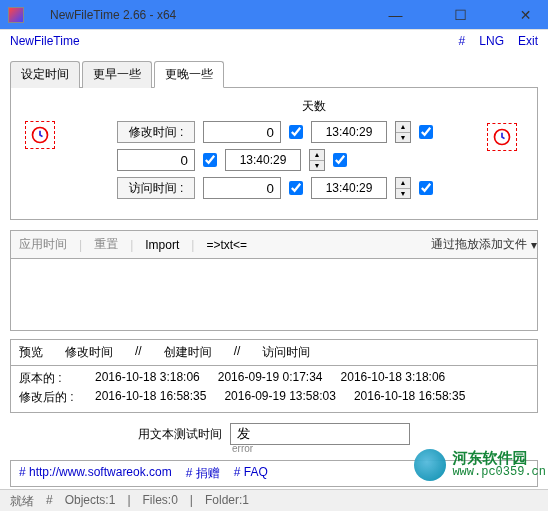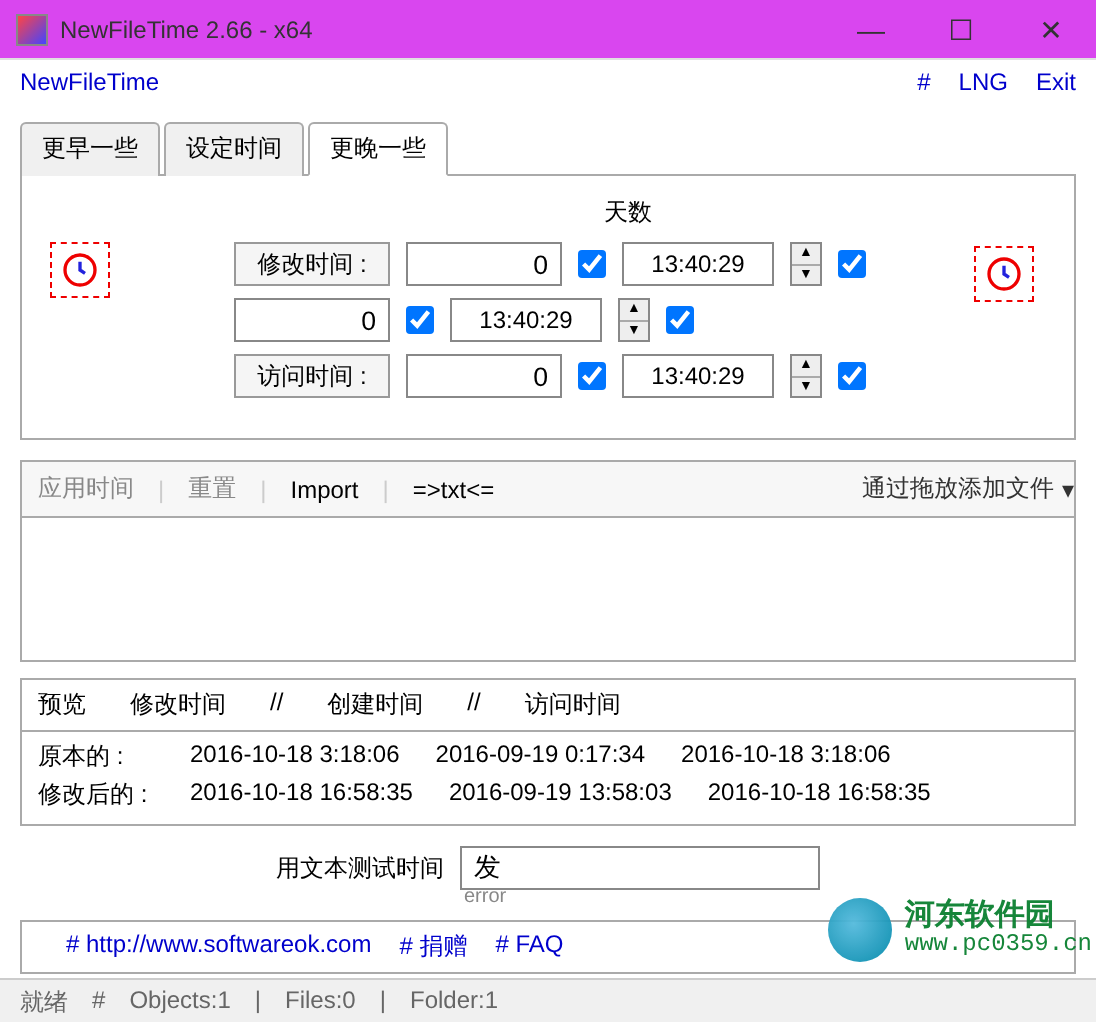--- a/index.html
+++ b/index.html
@@ -6,25 +6,26 @@
 body {
   font-family: "Microsoft YaHei", "SimSun", Tahoma, sans-serif;
   font-size: 12px;
   background: #fff;
   width: 548px;
   height: 511px;
   overflow: hidden;
 }
 .titlebar {
   height: 30px;
-  background: #d946ef;
+  background: #3b82f6;
   border-bottom: 1px solid #e0e0e0;
   display: flex;
   align-items: center;
   padding: 0 0 0 8px;
+  gap: 20px;
 }
 .titlebar .app-icon {
   width: 16px; height: 16px;
   margin-right: 6px;
   background: linear-gradient(135deg, #f44, #44f);
   border: 1px solid #888;
 }
 .titlebar .title { flex: 1; color: #333; }
 .titlebar .win-btn {
   width: 45px; height: 30px;
@@ -198,21 +199,21 @@
 .test-err {
   font-size: 10px;
   color: #888;
   text-align: left;
   margin-left: 232px;
   margin-top: -2px;
 }
 .footer-links {
   margin: 6px 10px 0 10px;
   border: 1px solid #aaa;
-  padding: 4px 22px;
+  padding: 4px 8px;
   display: flex;
   gap: 14px;
   color: #0000cc;
   position: relative;
   z-index: 2;
   background: #fff;
 }
 .statusbar {
   margin: 2px 0 0 0;
   padding: 3px 10px;
@@ -269,22 +270,22 @@
     <span>NewFileTime</span>
   </div>
   <div class="menu-right">
     <span>#</span>
     <span>LNG</span>
     <span>Exit</span>
   </div>
 </div>
 
 <div class="tabbar">
+  <div class="tab">设定时间</div>
   <div class="tab">更早一些</div>
-  <div class="tab">设定时间</div>
   <div class="tab active">更晚一些</div>
 </div>
 
 <div class="panel">
   <div class="panel-header">天数</div>
   <div class="row-wrap">
     <div class="left-icon-col">
       <div class="side-icon">
         <svg viewBox="0 0 24 24">
             <circle cx="12" cy="12" r="9" fill="#fff" stroke="#e00" stroke-width="2"></circle>

